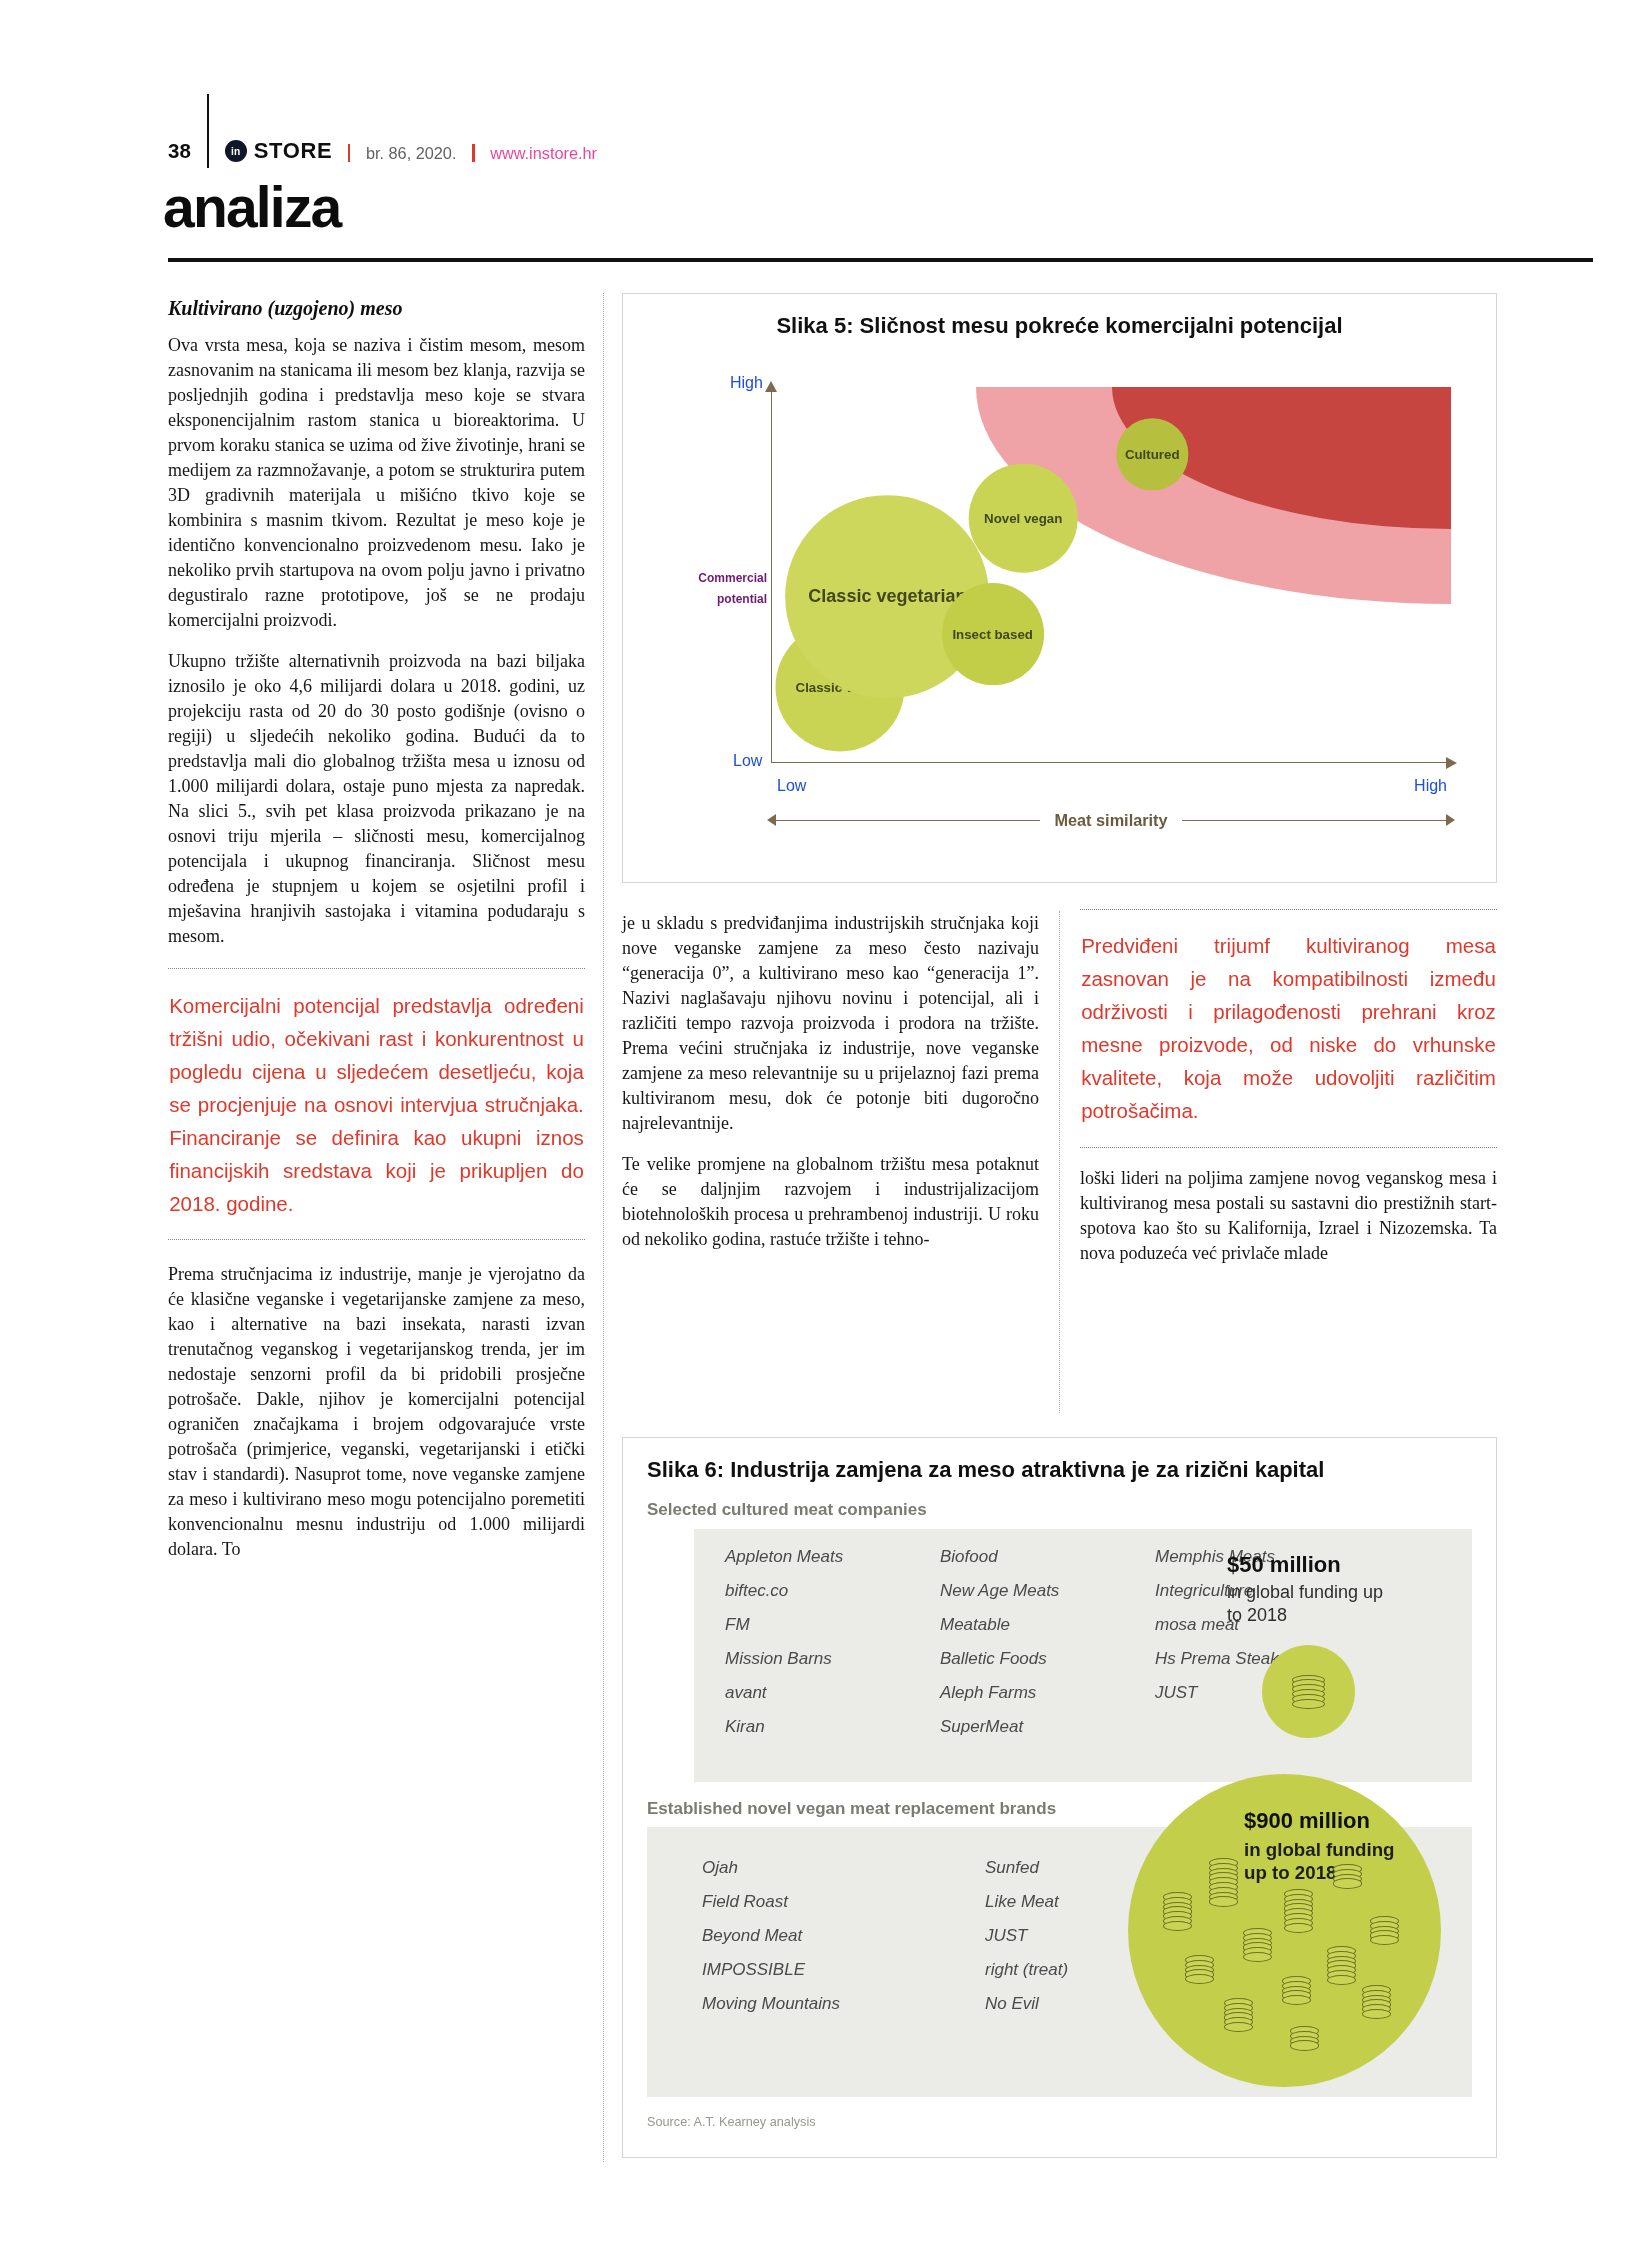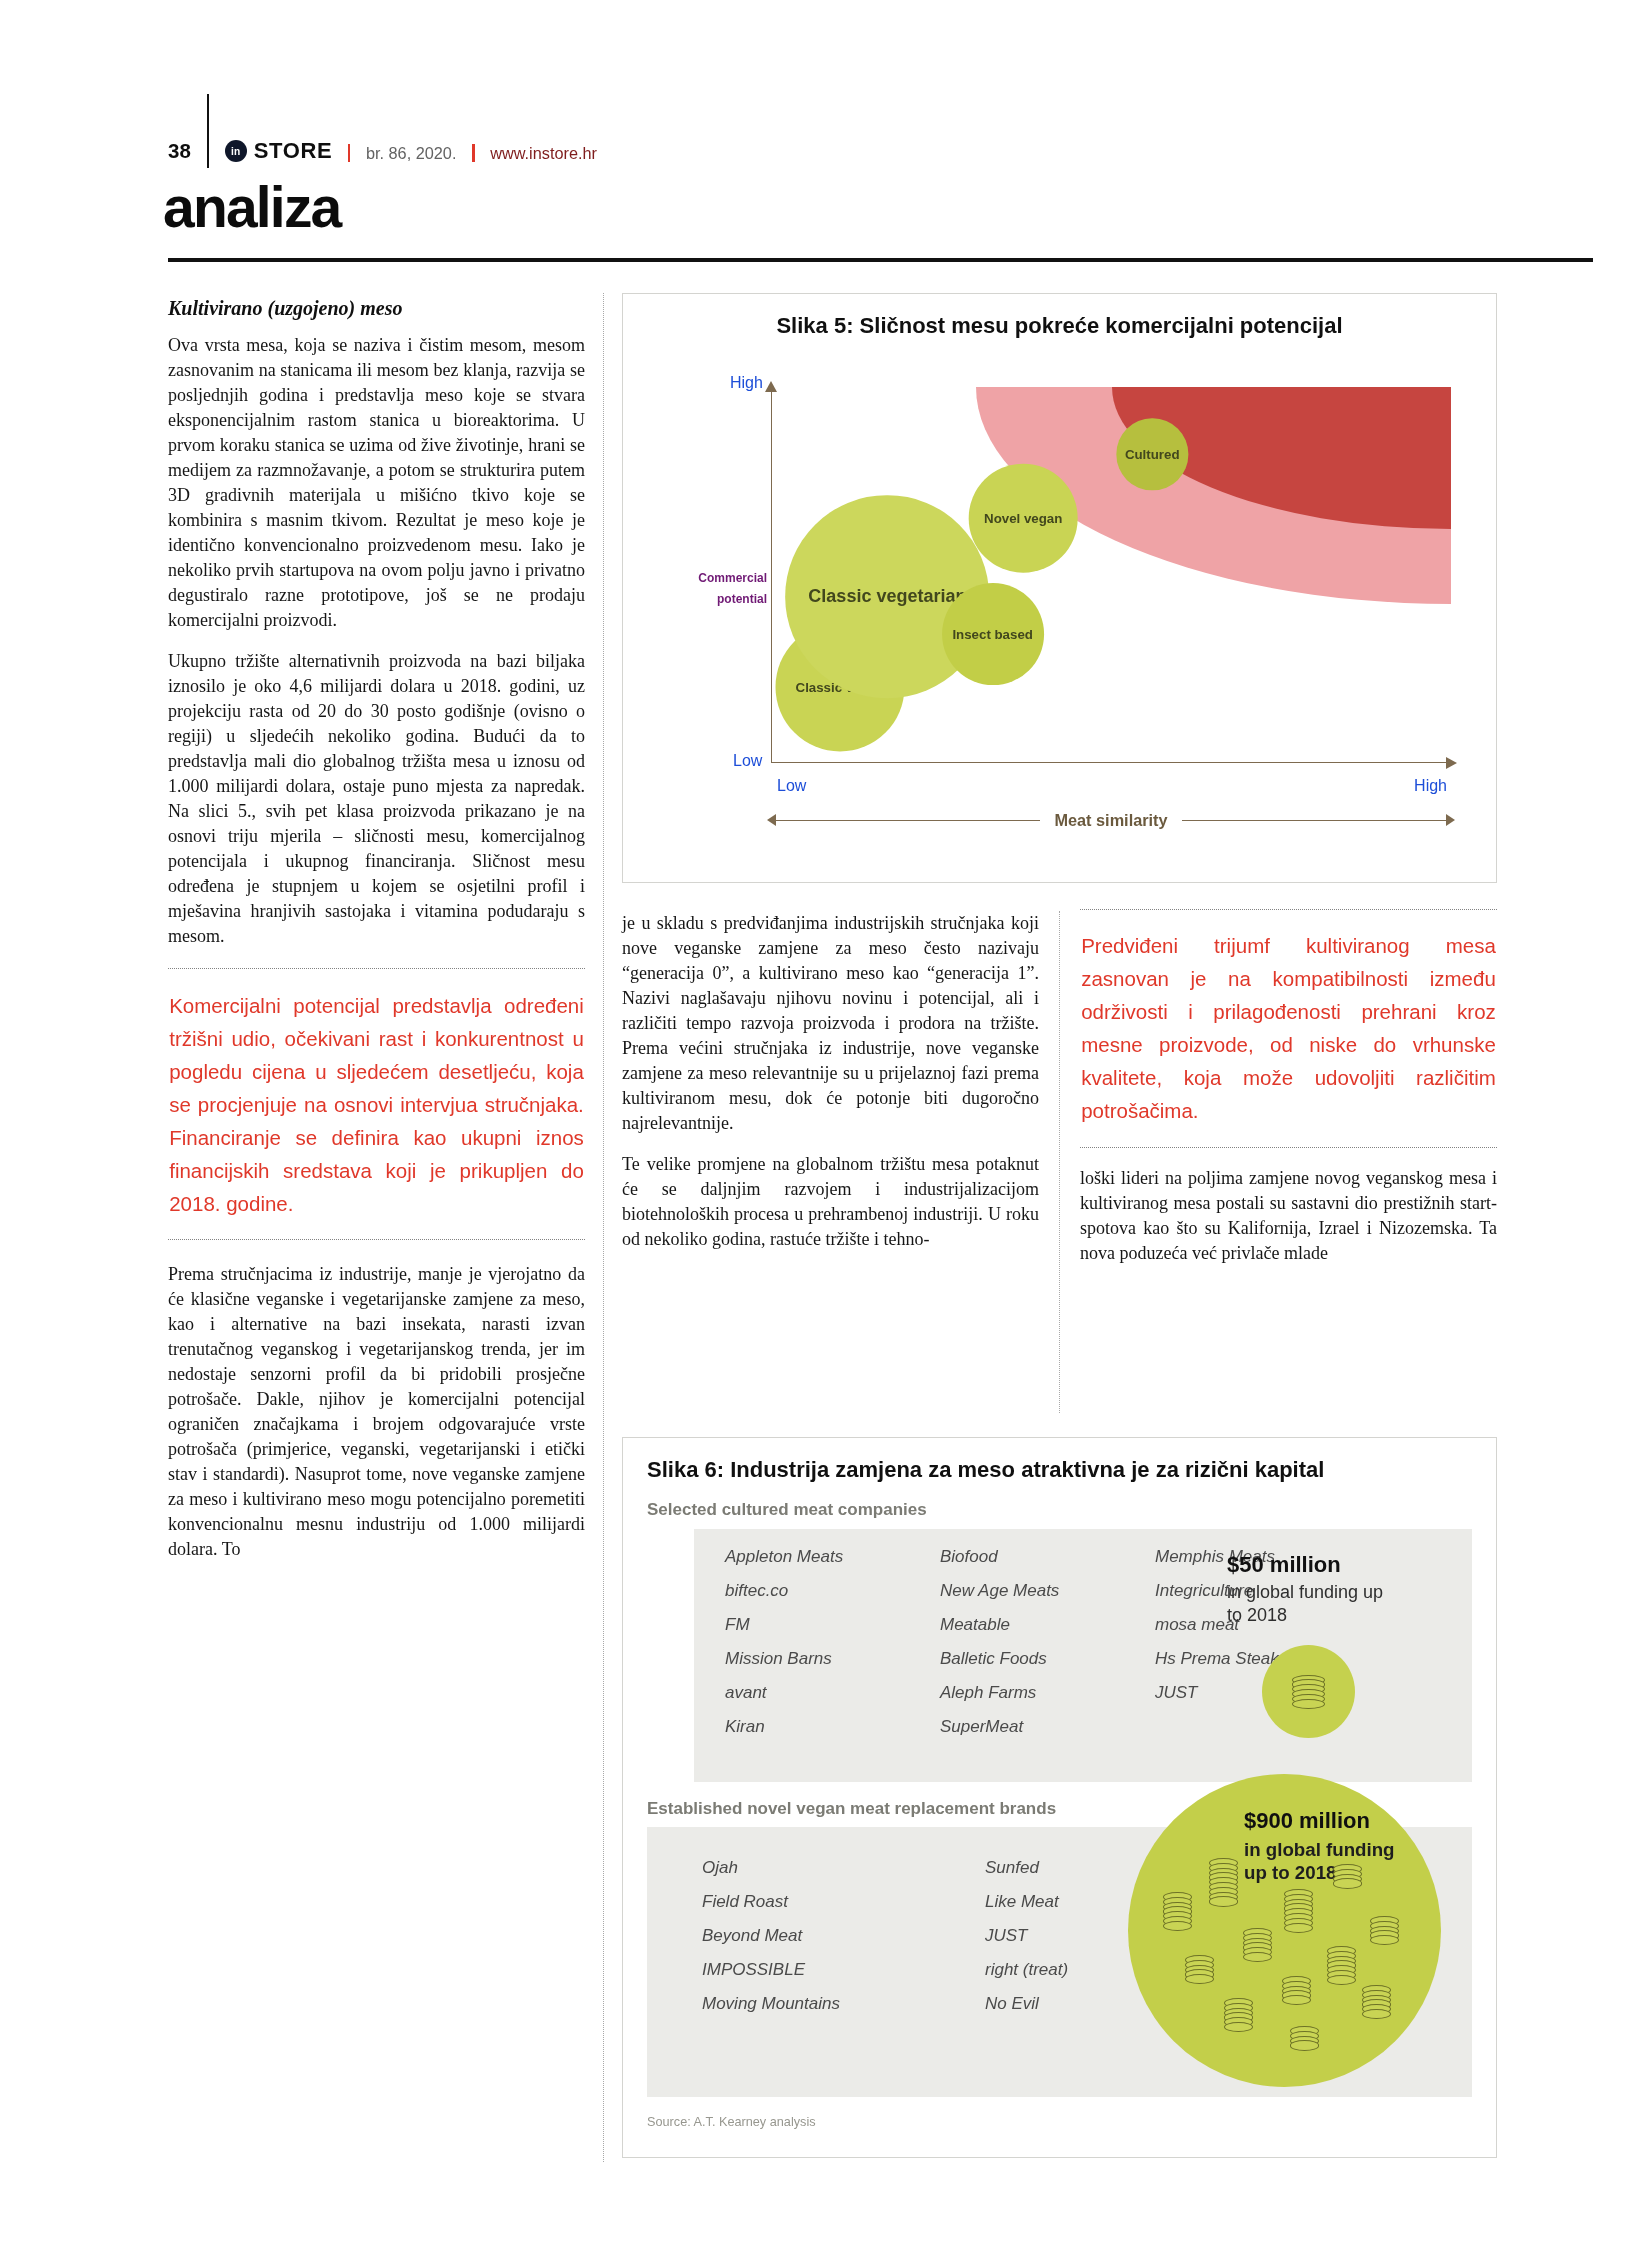--- a/index.html
+++ b/index.html
@@ -11,21 +11,21 @@
   
   .masthead{position:absolute;left:168px;top:90px;height:78px;display:flex;align-items:flex-end;gap:15.7px;}
   .page-num{font-size:20.5px;font-weight:bold;color:#0f0f0f;padding-bottom:4.8px;}
   .mast-rule{width:2.4px;height:74px;background:#111;}
   .brand{display:flex;align-items:center;gap:7.2px;padding-bottom:3.6px;}
   .logo-icon{width:22px;height:22px;border-radius:50%;background:#0f172a;color:#fff;
     display:inline-flex;align-items:center;justify-content:center;font-weight:bold;font-size:10.2px;}
   .brand-name{font-size:22px;font-weight:bold;letter-spacing:0.6px;color:#0f0f0f;}
   .mast-sep{width:2.4px;height:18px;background:#e0382a;margin-bottom:6px;}
   .mast-item{font-size:16.3px;color:#636363;padding-bottom:5.4px;}
-  .mast-item.link{color:#7f1d1d;text-decoration:none;}
+  .mast-item.link{color:#ec4899;text-decoration:none;}
 
   .section-title{position:absolute;left:163px;top:174px;font-size:57px;font-weight:bold;
     letter-spacing:-1.8px;color:#0c0c0c;}
   .title-rule{position:absolute;left:168px;top:258px;width:1425px;height:3.6px;background:#111;}
 
   
   .col-left{position:absolute;left:168px;top:297px;width:417px;}
   .subhead{font-family:"Liberation Serif",serif;font-style:italic;font-weight:bold;
     font-size:20px;margin-bottom:13.3px;color:#101010;}
   .body-p{font-family:"Liberation Serif",serif;font-size:18px;line-height:25px;

